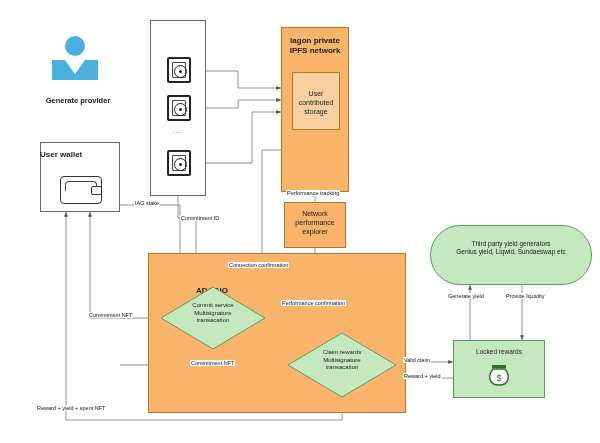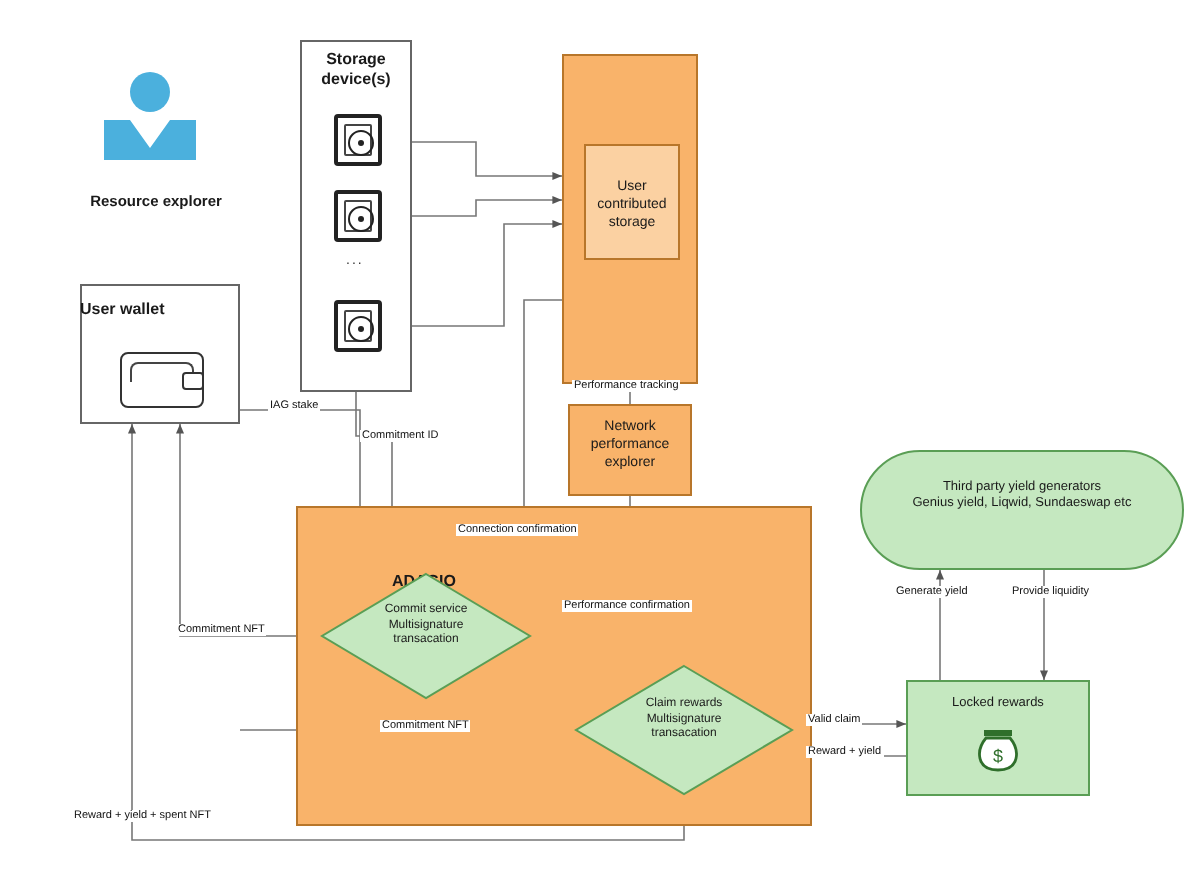--- a/index.html
+++ b/index.html
@@ -160,41 +160,41 @@
 
       <path d="M522,285 L522,340" marker-end="url(#arr)"></path>
     </g>
   </svg>
 
   <div style="position:absolute;left:52px;top:36px;width:46px;height:44px;">
     <div style="position:absolute;left:13px;top:0;width:20px;height:20px;border-radius:50%;background:#4bb0dd;"></div>
     <div style="position:absolute;left:0;top:24px;width:46px;height:20px;background:#4bb0dd;
                 clip-path:polygon(0 0,13px 0,23px 14px,33px 0,46px 0,46px 20px,0 20px);"></div>
   </div>
-  <div class="lbl title" style="left:38px;top:96px;width:80px;font-size:7.5px;">Resource explorer</div>
+  <div class="lbl title" style="left:38px;top:96px;width:80px;font-size:7.5px;">Generate provider</div>
 
   <div class="box" style="left:150px;top:20px;width:56px;height:176px;"></div>
-  <div class="section-title" style="left:152px;top:25px;width:52px;text-align:center;">Storage
-device(s)</div>
 
   <div class="drive" style="left:167px;top:57px;width:24px;height:26px;">
     <div class="inner"></div>
       <div class="disc"></div>
   </div>
   <div class="drive" style="left:167px;top:95px;width:24px;height:26px;">
     <div class="inner"></div>
       <div class="disc"></div>
   </div>
   <div class="dots" style="left:173px;top:127px;">...</div>
   <div class="drive" style="left:167px;top:150px;width:24px;height:26px;">
     <div class="inner"></div>
       <div class="disc"></div>
   </div>
 
   <div class="box orange" style="left:281px;top:27px;width:68px;height:165px;"></div>
+  <div class="section-title" style="left:283px;top:36px;width:64px;text-align:center;">Iagon private
+IPFS network</div>
   <div class="box orange-light" style="left:292px;top:72px;width:48px;height:58px;"></div>
   <div class="lbl" style="left:292px;top:90px;width:48px;">User
 contributed
 storage</div>
 
   <div class="box" style="left:40px;top:142px;width:80px;height:70px;"></div>
   <div class="section-title" style="left:40px;top:150px;width:80px;text-align:left;">User wallet</div>
   <div style="position:absolute;left:60px;top:176px;width:40px;height:26px;border:1.5px solid #333;border-radius:4px;background:#fff;">
     <div style="position:absolute;left:4px;top:4px;width:30px;height:9px;border:1px solid #444;border-bottom:none;border-radius:4px 4px 0 0;"></div>
     <div style="position:absolute;right:-1px;top:9px;width:9px;height:7px;border:1px solid #333;border-radius:2px;background:#fff;"></div>

